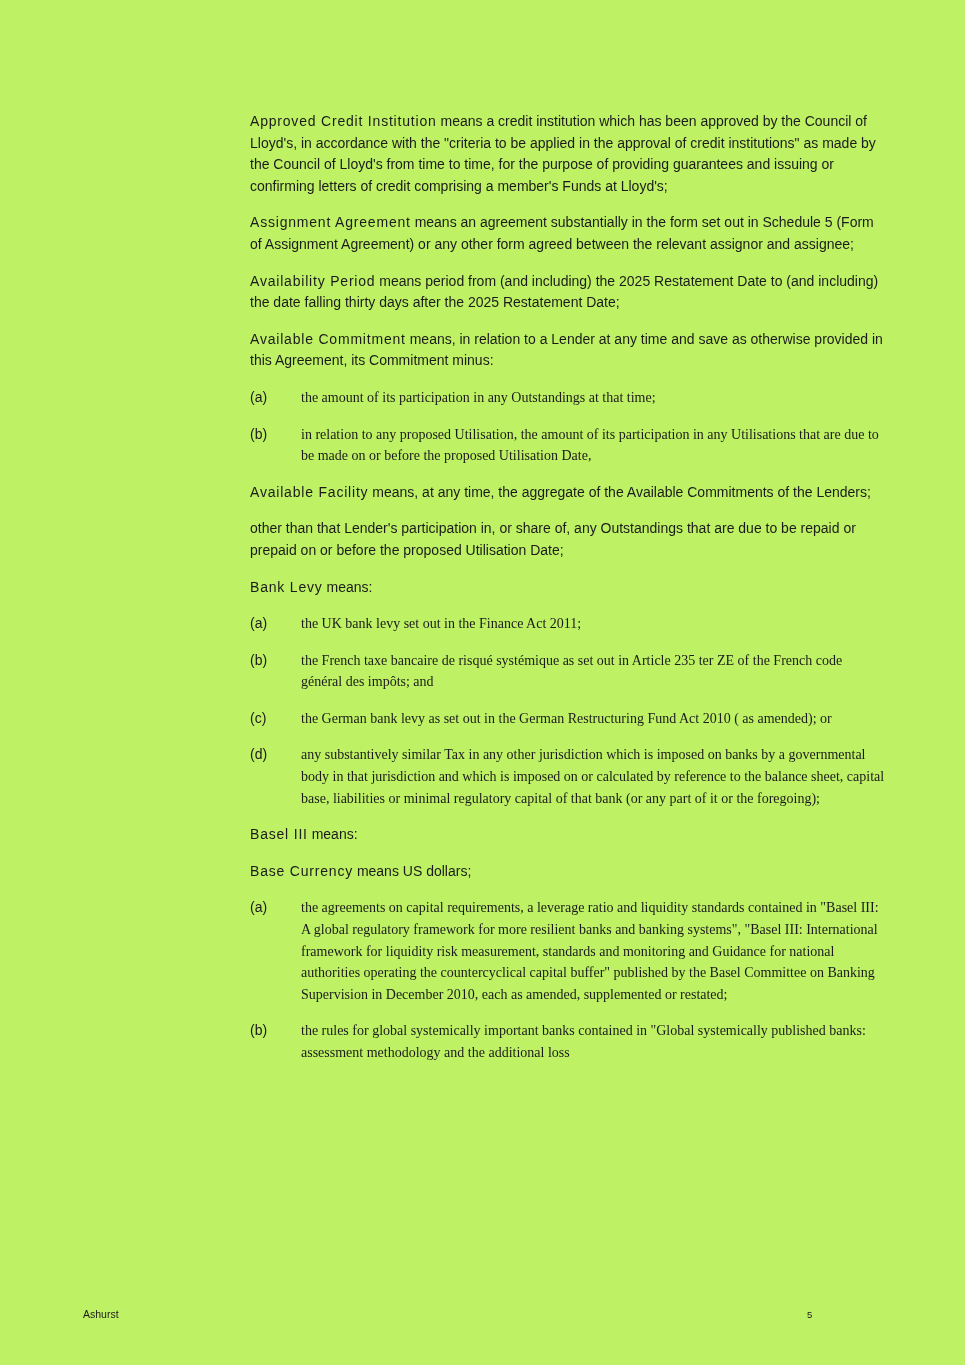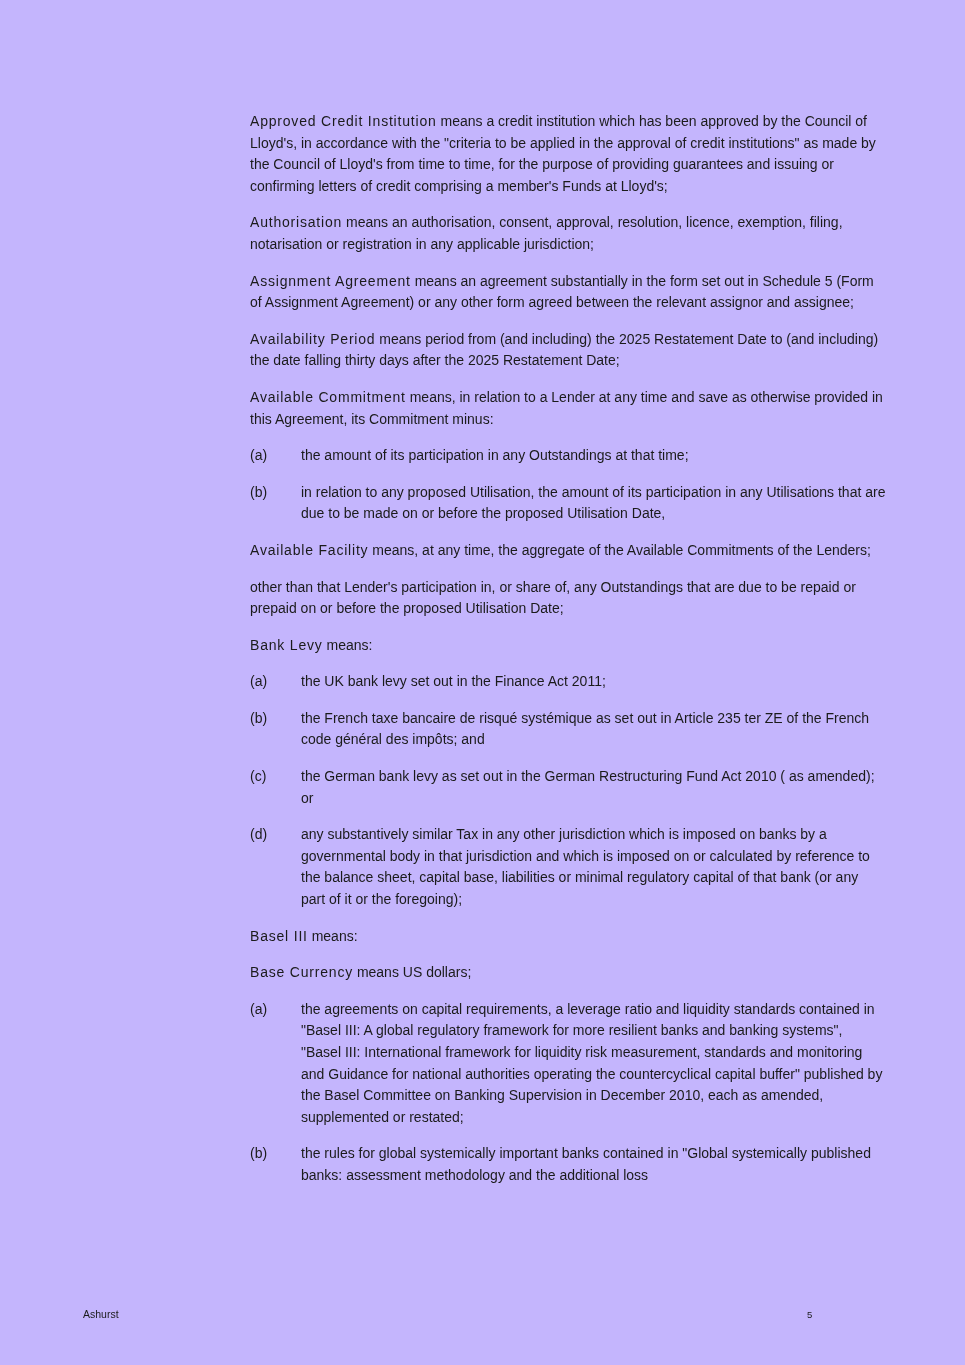--- a/index.html
+++ b/index.html
@@ -4,21 +4,21 @@
 <style>
   html, body {
     margin: 0;
     padding: 0;
     background: #ffffff;
   }
   .page {
     position: relative;
     width: 965px;
     height: 1365px;
-    background: #c4b5fd;
+    background: #bef264;
     font-family: "Liberation Sans", sans-serif;
     color: #1b1b1b;
     overflow: hidden;
   }
   .content {
     position: absolute;
     left: 250px;
     top: 111px;
     width: 636px;
     font-size: 14px;
@@ -33,20 +33,21 @@
   }
   .list-item {
     display: flex;
     margin: 0 0 15px 0;
   }
   .marker {
     flex: 0 0 51px;
   }
   .item-text {
     flex: 1;
+    font-family: Liberation Serif, serif;
   }
   .footer-firm {
     position: absolute;
     left: 83px;
     top: 1308px;
     font-size: 10.5px;
     line-height: 13px;
     text-align: center;
   }
   .footer-page {
@@ -56,21 +57,20 @@
     font-size: 9.5px;
     line-height: 12px;
   }
 </style>
 </head>
 <body>
 
 <div class="page">
   <div class="content">
       <div class="para"><span class="term">Approved Credit Institution</span> means a credit institution which has been approved by the Council of Lloyd's, in accordance with the "criteria to be applied in the approval of credit institutions" as made by the Council of Lloyd's from time to time, for the purpose of providing guarantees and issuing or confirming letters of credit comprising a member's Funds at Lloyd's;</div>
-      <div class="para"><span class="term">Authorisation</span> means an authorisation, consent, approval, resolution, licence, exemption, filing, notarisation or registration in any applicable jurisdiction;</div>
       <div class="para"><span class="term">Assignment Agreement</span> means an agreement substantially in the form set out in Schedule 5 (Form of Assignment Agreement) or any other form agreed between the relevant assignor and assignee;</div>
       <div class="para"><span class="term">Availability Period</span> means period from (and including) the 2025 Restatement Date to (and including) the date falling thirty days after the 2025 Restatement Date;</div>
       <div class="para"><span class="term">Available Commitment</span> means, in relation to a Lender at any time and save as otherwise provided in this Agreement, its Commitment minus:</div>
       <div class="list-item">
         <span class="marker">(a)</span>
         <span class="item-text">the amount of its participation in any Outstandings at that time;</span>
       </div>
       <div class="list-item">
         <span class="marker">(b)</span>
         <span class="item-text">in relation to any proposed Utilisation, the amount of its participation in any Utilisations that are due to be made on or before the proposed Utilisation Date,</span>

